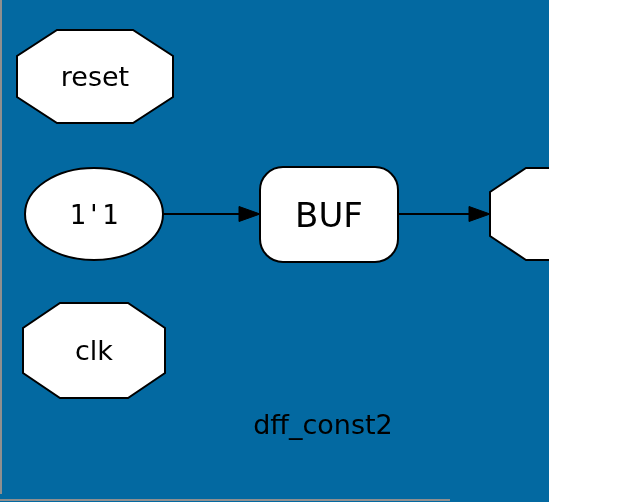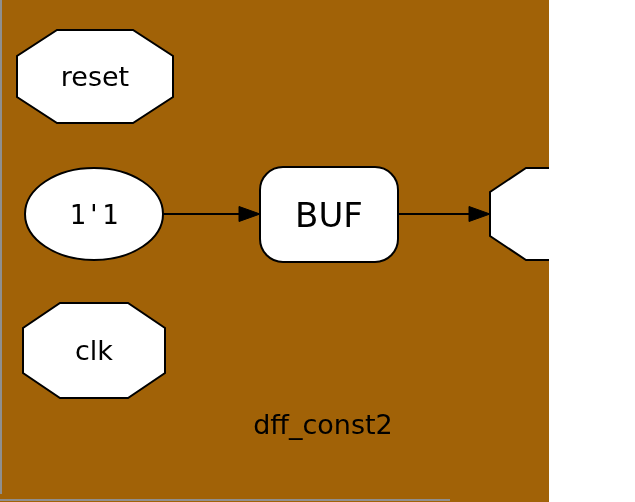--- a/index.html
+++ b/index.html
@@ -4,21 +4,21 @@
 <style>
   html, body {
     margin: 0;
     padding: 0;
     background: #ffffff;
   }
   .stage {
     position: relative;
     width: 549px;
     height: 502px;
-    background: #a16207;
+    background: #0369a1;
     overflow: hidden;
     font-family: "DejaVu Sans", "Liberation Sans", sans-serif;
   }
   svg { display: block; }
   .node-shape {
     fill: #ffffff;
     stroke: #000000;
     stroke-width: 2;
   }
   .edge-line {

